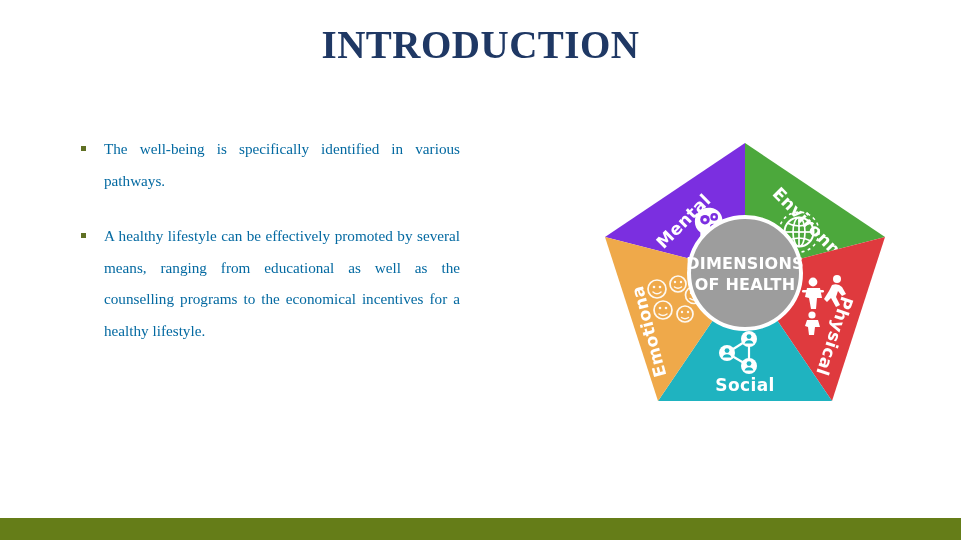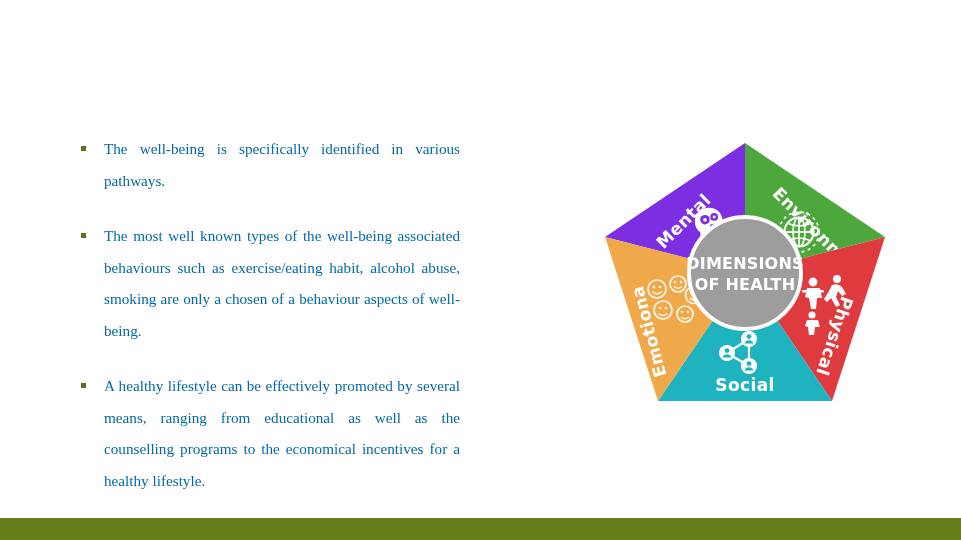--- a/index.html
+++ b/index.html
@@ -94,32 +94,29 @@
     width: 961px;
     height: 22px;
     background: #657D18;
   }
 </style>
 </head>
 <body>
 
 <div id="slide">
 
+  <div id="slide-title">INTRODUCTION</div>
 
   <div id="bullet-list">
 
     <div class="bullet-item">
       <span class="bullet-marker"></span>
       <span>The well-being is specifically identified in various pathways.</span>
     </div>
 
-    <div class="bullet-item">
-      <span class="bullet-marker"></span>
-      <span>The most well known types of the well-being associated behaviours such as exercise/eating habit, alcohol abuse, smoking are only a chosen of a behaviour aspects of well-being.</span>
-    </div>
 
     <div class="bullet-item">
       <span class="bullet-marker"></span>
       <span>A healthy lifestyle can be effectively promoted by several means, ranging from educational as well as the counselling programs to the economical incentives for a healthy lifestyle.</span>
     </div>
 
   </div>
 
   <div id="diagram">
     <svg width="294" height="278" viewBox="0 0 294 278" xmlns="http://www.w3.org/2000/svg">

